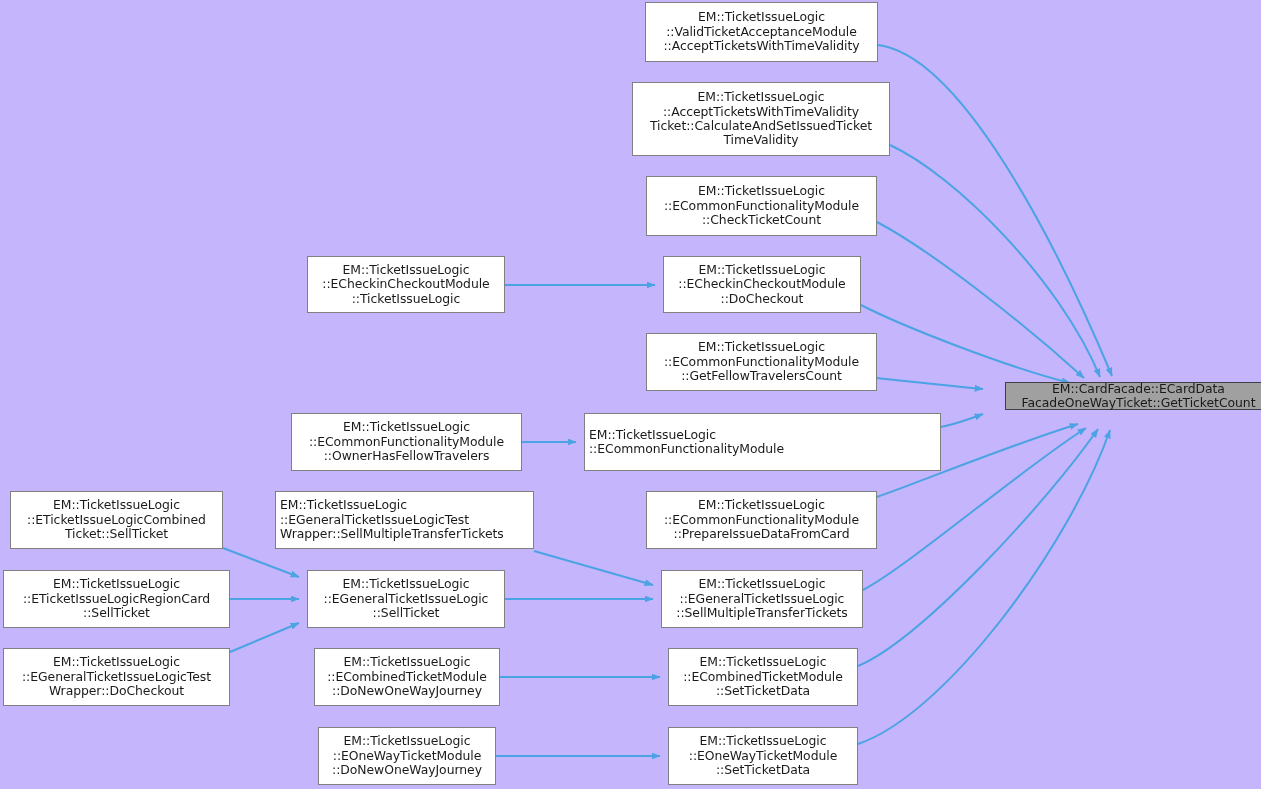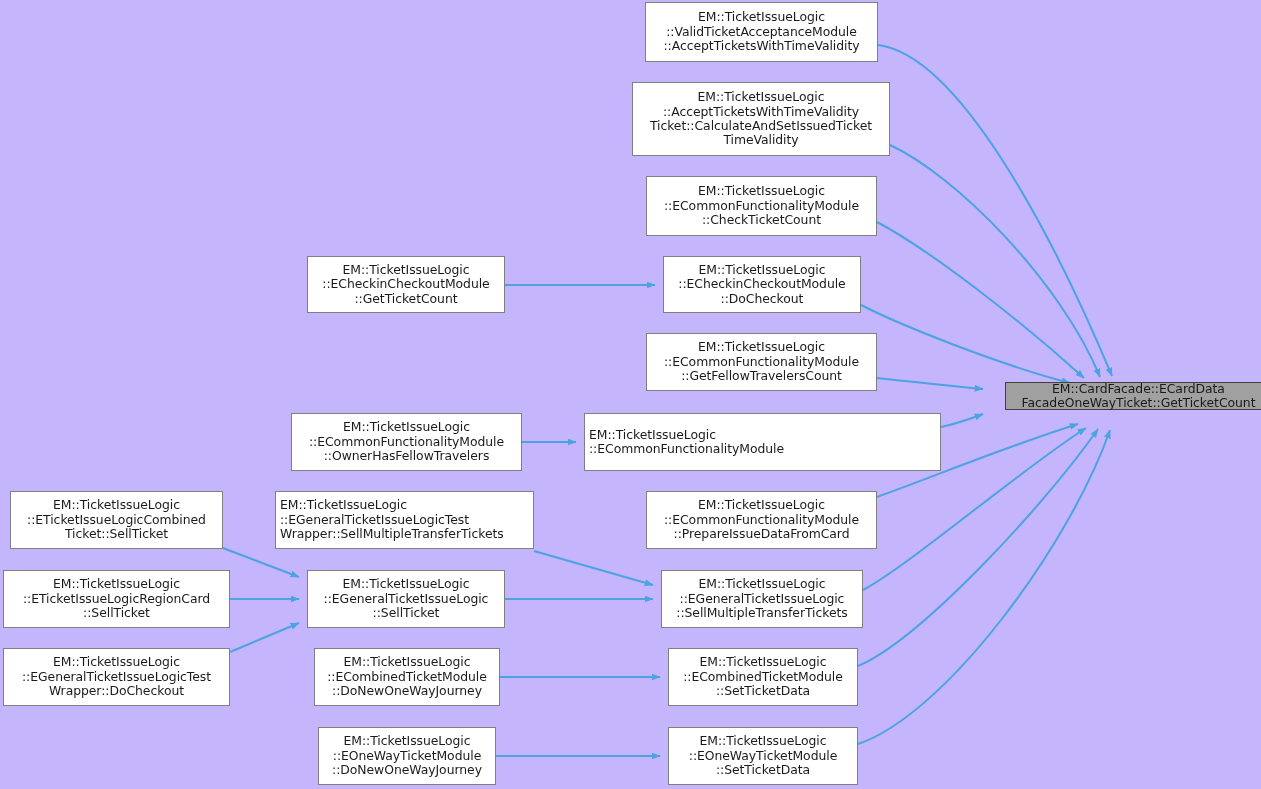--- a/index.html
+++ b/index.html
@@ -96,21 +96,21 @@
         <span class="line">TimeValidity</span>
       </div>
       <div class="node center" style="left: 646px; top: 176px; width: 231px; height: 60px;">
         <span class="line">EM::TicketIssueLogic</span>
         <span class="line">::ECommonFunctionalityModule</span>
         <span class="line">::CheckTicketCount</span>
       </div>
       <div class="node center" style="left: 307px; top: 256px; width: 198px; height: 57px;">
         <span class="line">EM::TicketIssueLogic</span>
         <span class="line">::ECheckinCheckoutModule</span>
-        <span class="line">::GetTicketCount</span>
+        <span class="line">::TicketIssueLogic</span>
       </div>
       <div class="node center" style="left: 663px; top: 256px; width: 198px; height: 57px;">
         <span class="line">EM::TicketIssueLogic</span>
         <span class="line">::ECheckinCheckoutModule</span>
         <span class="line">::DoCheckout</span>
       </div>
       <div class="node center" style="left: 646px; top: 333px; width: 231px; height: 58px;">
         <span class="line">EM::TicketIssueLogic</span>
         <span class="line">::ECommonFunctionalityModule</span>
         <span class="line">::GetFellowTravelersCount</span>

